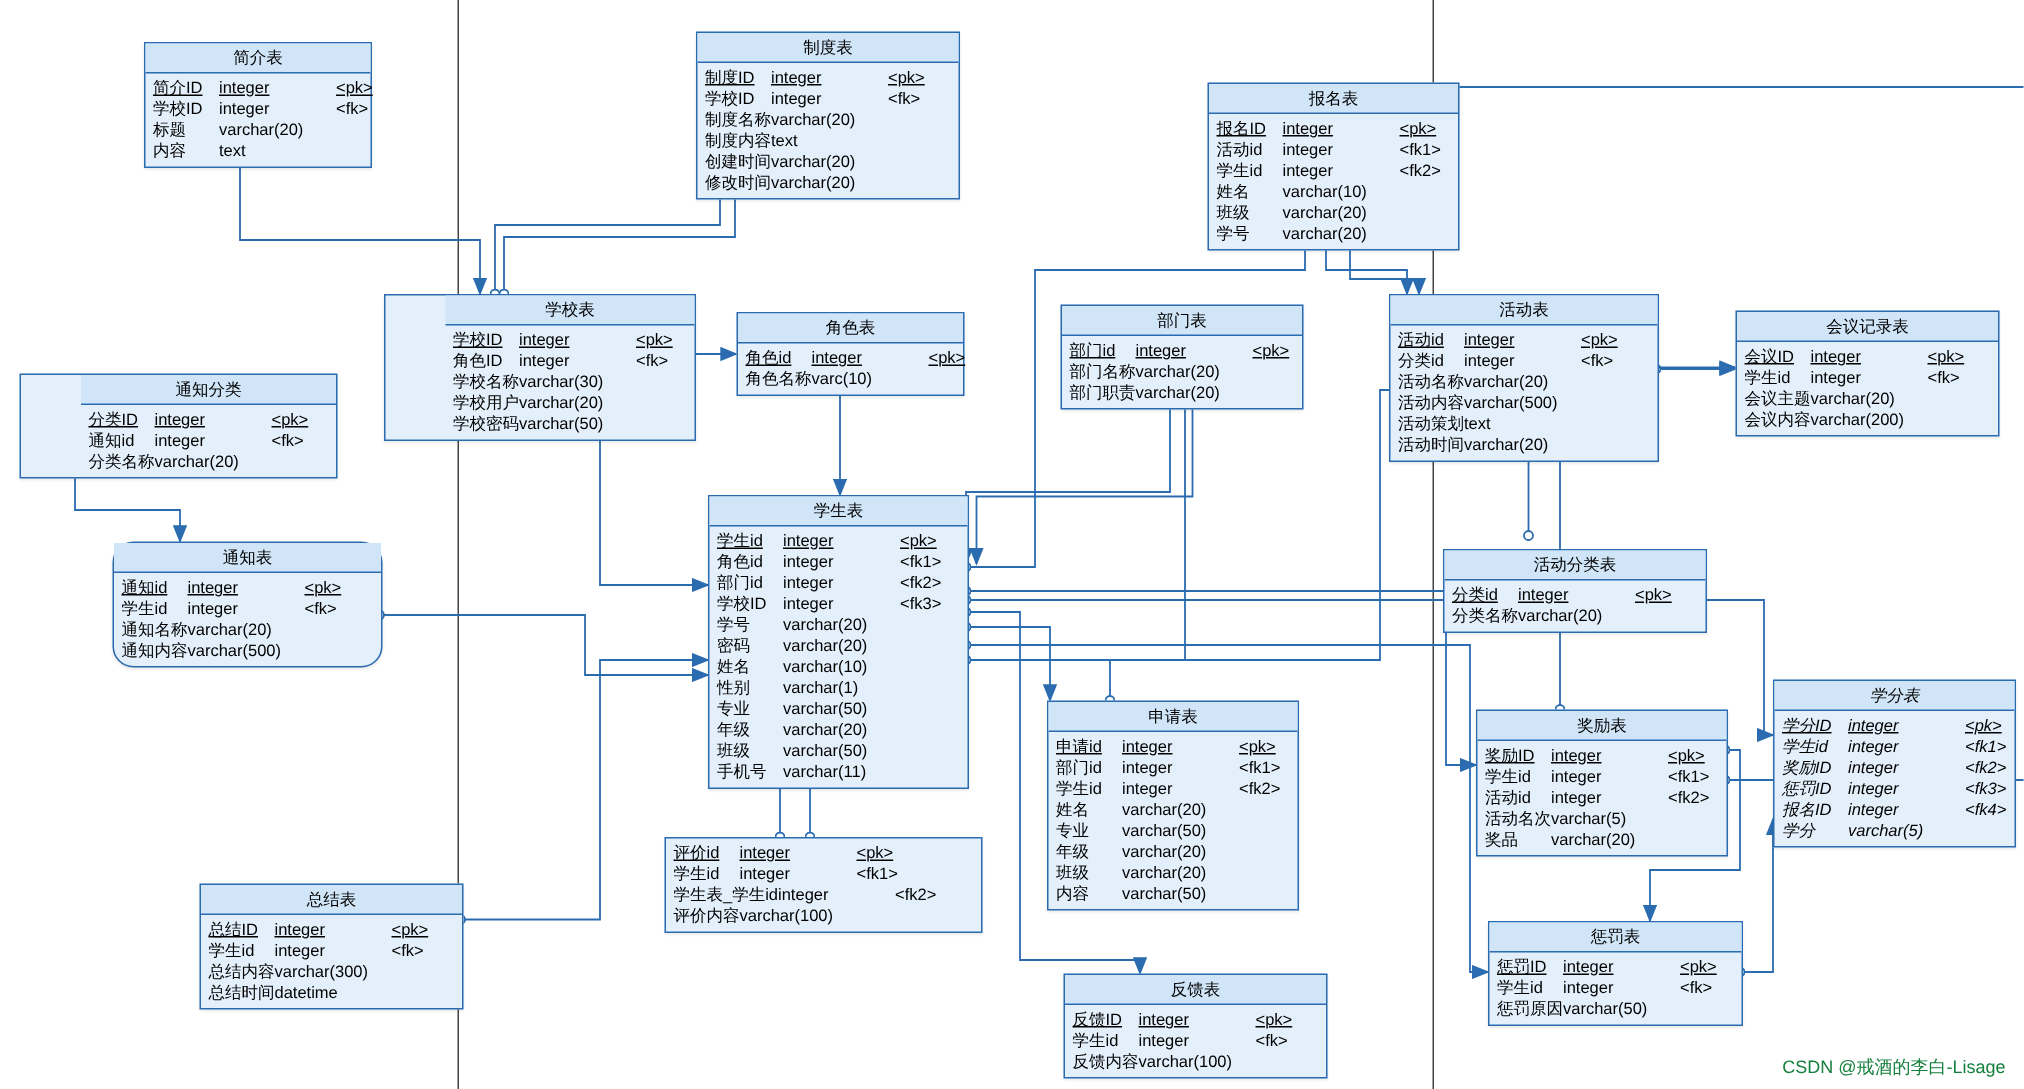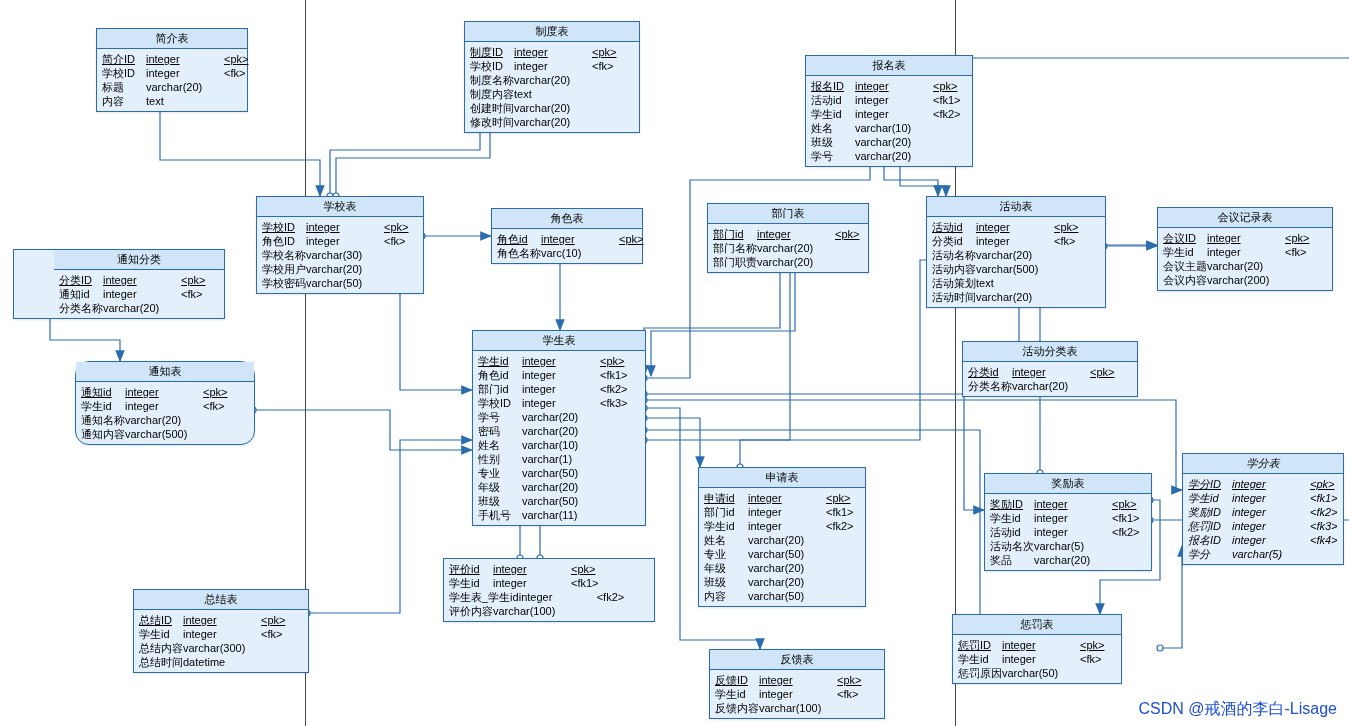--- a/index.html
+++ b/index.html
@@ -50,22 +50,22 @@
     position: absolute;
     top: 0; left: 0;
     width: 1349px;
     height: 726px;
     pointer-events: none;
   }
   .watermark {
     position: absolute;
     right: 12px;
     bottom: 6px;
-    color: #1d4ed8;
-    font-size: 16px;
+    color: #15803d;
+    font-size: 12px;
     font-family: sans-serif;
   }
 </style>
 </head>
 <body>
 
 <div class="vline" style="left:305px"></div>
 <div class="vline" style="left:955px"></div>
 
 <svg class="arrows">
@@ -199,21 +199,21 @@
           <span class="c2">varchar(20)</span>
           <span class="c3"></span>
         </div>
         <div class="row">
           <span class="c1">学号</span>
           <span class="c2">varchar(20)</span>
           <span class="c3"></span>
         </div>
       </div>
     </div>
-    <div class="table-box" style="left: 256px; top: 196px; width: 166px;">
+    <div class="table-box" style="left: 256px; top: 196px; width: 166px; padding-left: 40px;">
       <div class="table-title">学校表</div>
       <div class="table-body">
         <div class="row pk">
           <span class="c1">学校ID</span>
           <span class="c2">integer</span>
           <span class="c3">&lt;pk&gt;</span>
         </div>
         <div class="row">
           <span class="c1">角色ID</span>
           <span class="c2">integer</span>
@@ -434,21 +434,21 @@
           <span class="c2">varchar(50)</span>
           <span class="c3"></span>
         </div>
         <div class="row">
           <span class="c1">手机号</span>
           <span class="c2">varchar(11)</span>
           <span class="c3"></span>
         </div>
       </div>
     </div>
-    <div class="table-box" style="left: 962px; top: 341px; width: 174px;">
+    <div class="table-box" style="left: 962px; top: 366px; width: 174px;">
       <div class="table-title">活动分类表</div>
       <div class="table-body">
         <div class="row pk">
           <span class="c1">分类id</span>
           <span class="c2">integer</span>
           <span class="c3">&lt;pk&gt;</span>
         </div>
         <div class="row">
           <span class="c1">分类名称</span>
           <span class="c2">varchar(20)</span>
@@ -608,21 +608,21 @@
           <span class="c2">varchar(300)</span>
           <span class="c3"></span>
         </div>
         <div class="row">
           <span class="c1">总结时间</span>
           <span class="c2">datetime</span>
           <span class="c3"></span>
         </div>
       </div>
     </div>
-    <div class="table-box" style="left: 952px; top: 614px; width: 168px;">
+    <div class="table-box" style="left: 992px; top: 614px; width: 168px;">
       <div class="table-title">惩罚表</div>
       <div class="table-body">
         <div class="row pk">
           <span class="c1">惩罚ID</span>
           <span class="c2">integer</span>
           <span class="c3">&lt;pk&gt;</span>
         </div>
         <div class="row">
           <span class="c1">学生id</span>
           <span class="c2">integer</span>

